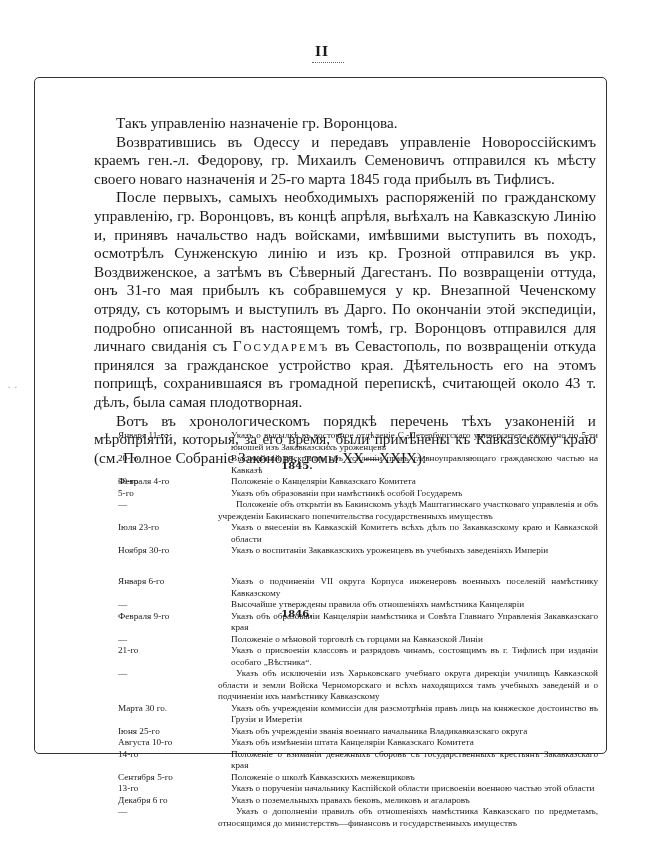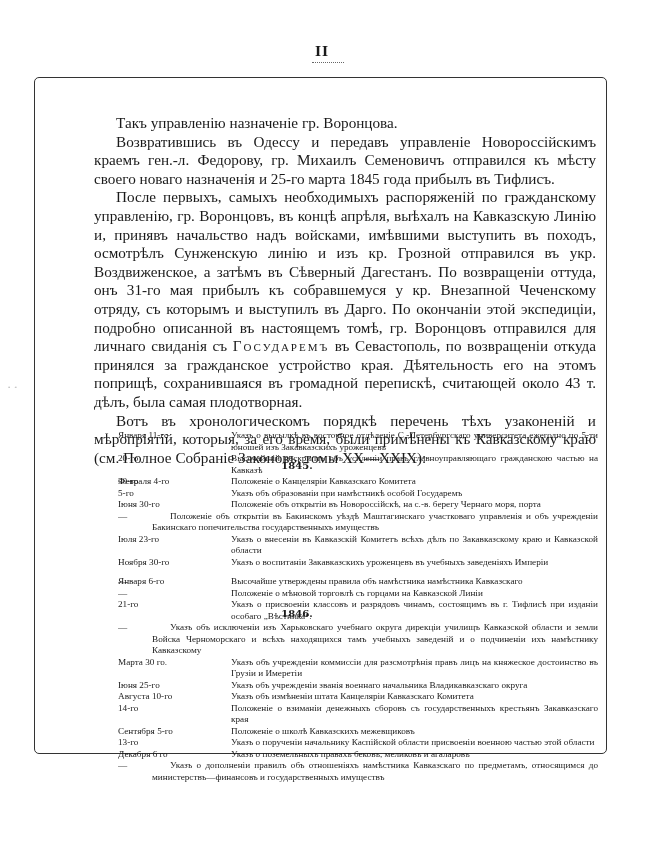--- a/index.html
+++ b/index.html
@@ -17,21 +17,21 @@
   .body-text p { margin: 0; text-indent: 22px; }
   .body-text p:first-child { text-indent: 22px; }
   .spaced { letter-spacing: 2px; font-variant: small-caps; }
   .year { position: absolute; left: 0; width: 594px; text-align: center; font-weight: bold;
           font-size: 10px; font-family: "DejaVu Serif", serif; margin-top: 48px; }
   .entries { position: absolute; left: 118px; width: 480px; font-family: "Liberation Serif", serif;
              font-size: 9.2px; line-height: 11.5px; }
   .entry { position: relative; }
   .entry .date { position: absolute; left: 0; width: 70px; text-align: left; white-space: nowrap; }
   .entry .text { margin-left: 113px; text-align: justify; }
-  .entry .text.hang { margin-left: 34px; text-indent: 18px; font-family: Liberation Serif, serif; }
+  .entry .text.hang { margin-left: 100px; text-indent: 18px; font-family: Liberation Serif, serif; }
 </style>
 </head>
 <body>
 
 <div class="page-number">II</div>
 <div class="page-number-rule"></div>
 <div class="frame"></div>
 <div class="margin-mark">- -</div>
 
 <div class="body-text">
@@ -56,45 +56,46 @@
     </div>
     <div class="entry">
       <span class="date">Февраля 4-го</span>
       <div class="text">Положеніе о Канцеляріи Кавказскаго Комитета</div>
     </div>
     <div class="entry">
       <span class="date">5-го</span>
       <div class="text">Указъ объ образованіи при намѣстникѣ особой Государемъ</div>
     </div>
     <div class="entry">
-      <span class="date">Іюня 30-го</span>
-      <div class="text">Положеніе объ открытіи въ Новороссійскѣ, на с.-в. берегу Чернаго моря, порта</div>
-    </div>
-    <div class="entry">
       <span class="date">—</span>
       <div class="text hang">Положеніе объ открытіи въ Бакинскомъ уѣздѣ Маштагинскаго участковаго управленія и объ учрежденіи Бакинскаго попечительства государственныхъ имуществъ</div>
     </div>
     <div class="entry">
       <span class="date">Іюля 23-го</span>
       <div class="text">Указъ о внесеніи въ Кавказскій Комитетъ всѣхъ дѣлъ по Закавказскому краю и Кавказской области</div>
     </div>
     <div class="entry">
       <span class="date">Ноября 30-го</span>
       <div class="text">Указъ о воспитаніи Закавказскихъ уроженцевъ въ учебныхъ заведеніяхъ Имперіи</div>
     </div>
   </div>
 
 <div class="year" style="top:560px;">1846.</div>
 <div class="entries" id="entries-1" style="top:576px;">
     <div class="entry">
       <span class="date">Января 6-го</span>
+      <div class="text">Указъ о подчиненіи VII округа Корпуса инженеровъ военныхъ поселеній намѣстнику Кавказскому</div>
     </div>
     <div class="entry">
       <span class="date">—</span>
-      <div class="text">Высочайше утверждены правила объ намѣстника намѣстника Кавказскаго</div>
+      <div class="text">Высочайше утверждены правила объ отношеніяхъ намѣстника Канцеляріи</div>
+    </div>
+    <div class="entry">
+      <span class="date">Февраля 9-го</span>
+      <div class="text">Указъ объ образованіи Канцеляріи намѣстника и Совѣта Главнаго Управленія Закавказскаго края</div>
     </div>
     <div class="entry">
       <span class="date">—</span>
       <div class="text">Положеніе о мѣновой торговлѣ съ горцами на Кавказской Линіи</div>
     </div>
     <div class="entry">
       <span class="date">21-го</span>
       <div class="text">Указъ о присвоеніи классовъ и разрядовъ чинамъ, состоящимъ въ г. Тифлисѣ при изданіи особаго „Вѣстника“.</div>
     </div>
     <div class="entry">

